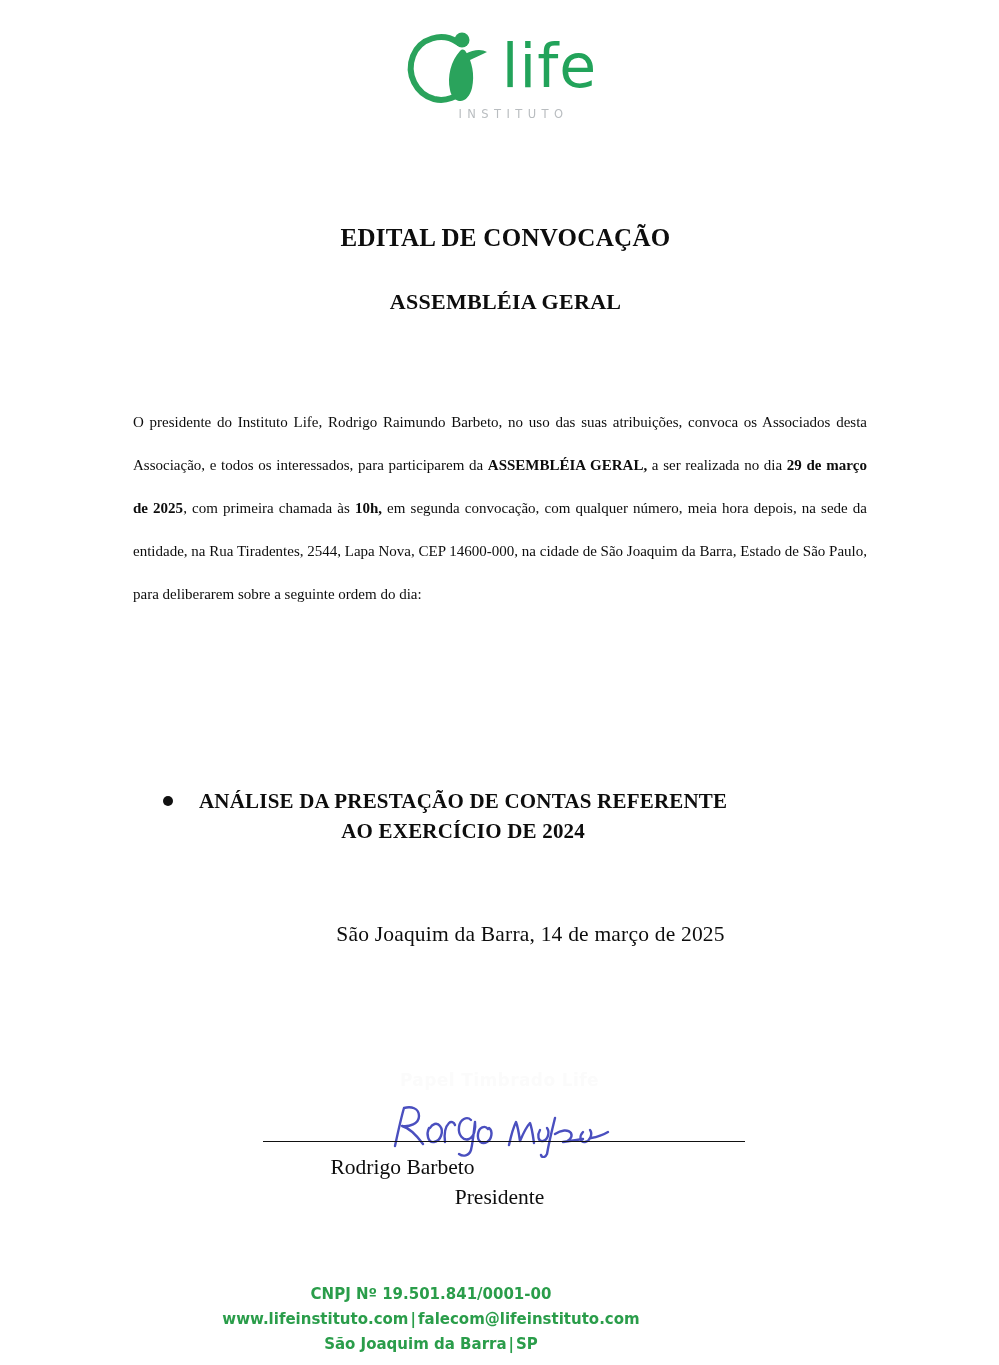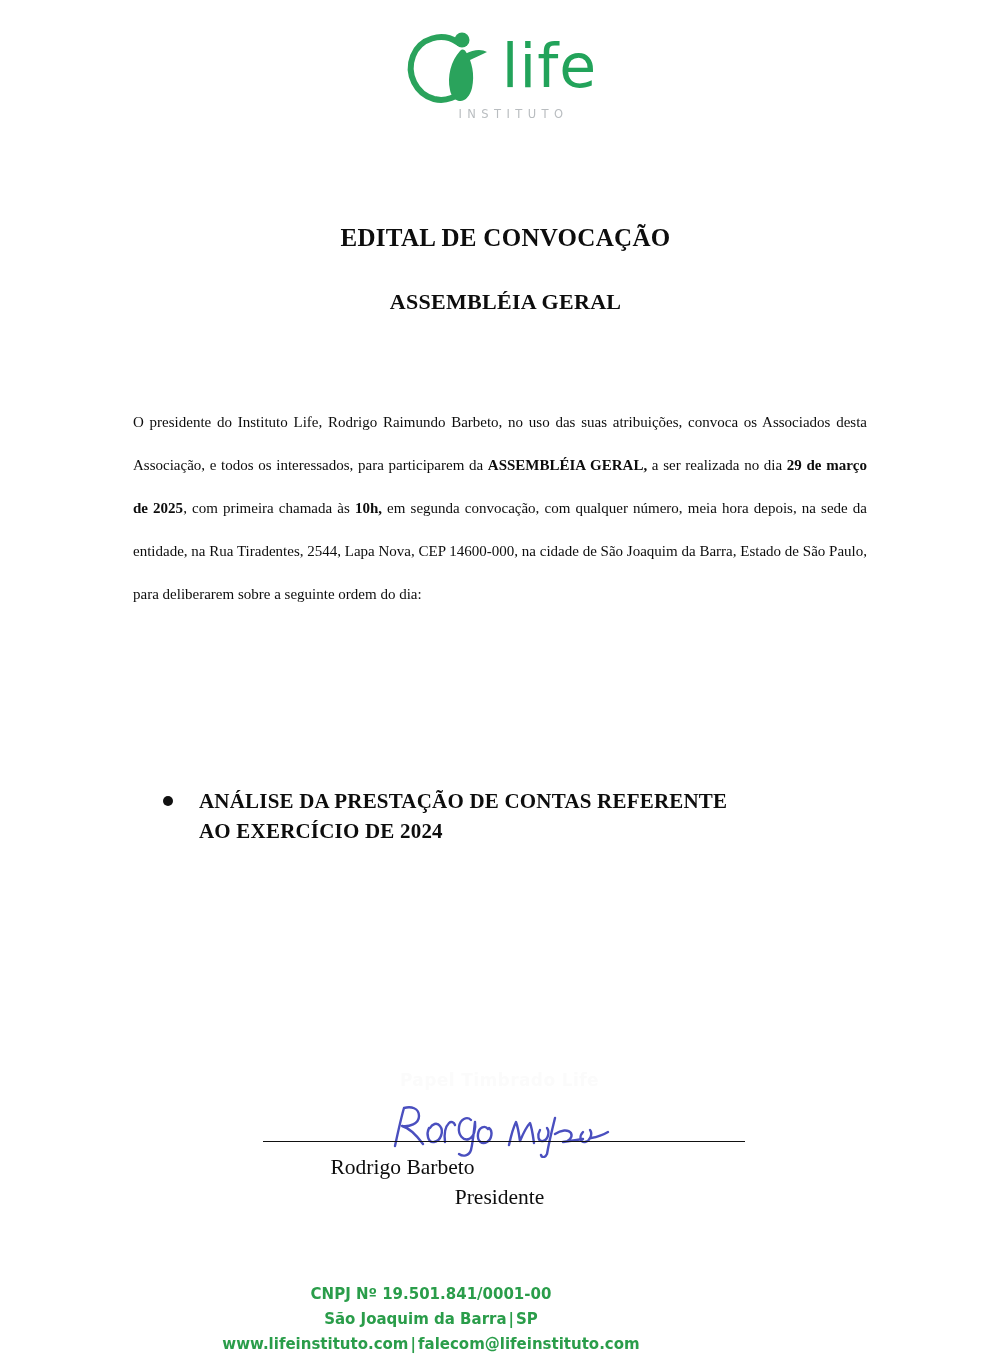--- a/index.html
+++ b/index.html
@@ -115,20 +115,21 @@
     top: 786px;
     left: 133px;
     width: 734px;
   }
   .agenda-item {
     display: flex;
     align-items: flex-start;
     font-size: 21px;
     font-weight: bold;
     line-height: 30px;
+    text-align: center;
   }
   .bullet {
     width: 10px;
     height: 10px;
     border-radius: 50%;
     background: #111;
     flex: 0 0 auto;
     margin: 10px 26px 0 30px;
   }
   .agenda-label {
@@ -250,20 +251,23 @@
   <p class="body-text" id="body-text"><span>O presidente do Instituto Life, Rodrigo Raimundo Barbeto, no uso das suas atribuições, convoca os Associados desta Associação, e todos os interessados, para participarem da </span><b>ASSEMBLÉIA GERAL,</b><span> a ser realizada no dia </span><b>29 de março de 2025</b><span>, com primeira chamada às </span><b>10h,</b><span> em segunda convocação, com qualquer número, meia hora depois, na sede da entidade, na Rua Tiradentes, 2544, Lapa Nova, CEP 14600-000, na cidade de São Joaquim da Barra, Estado de São Paulo, para deliberarem sobre a seguinte ordem do dia:</span></p>
 
   <div class="agenda" id="agenda-list">
       <div class="agenda-item">
         <span class="bullet"></span>
         <span class="agenda-label">ANÁLISE DA  PRESTAÇÃO DE  CONTAS REFERENTE
 AO EXERCÍCIO DE 2024</span>
       </div>
     </div>
 
+  <div class="place-date">
+    <span>São Joaquim da Barra, 14 de março de 2025</span>
+  </div>
 
   <div class="signature-area">
     <div class="sig-watermark">Papel Timbrado Life</div>
     <div class="sig-ink">
       <svg class="sig-svg" width="230" height="60" viewBox="0 0 230 60" xmlns="http://www.w3.org/2000/svg" aria-hidden="true">
         <g fill="none" stroke="#4a4fbf" stroke-width="2.4" stroke-linecap="round" stroke-linejoin="round">
           <path d="M10 48 C13 34, 16 20, 19 10 C26 8, 34 10, 34 18 C34 26, 24 29, 17 28 C25 30, 32 38, 38 46"></path>
           <path d="M44 30 C41 36, 43 45, 49 44 C56 43, 59 33, 55 28 C52 24, 47 26, 45 30"></path>
           <path d="M60 44 C59 36, 60 29, 64 25 C66 23, 69 24, 70 27"></path>
           <path d="M86 22 C82 18, 75 21, 74 29 C73 37, 78 43, 84 41 C89 39, 91 31, 90 24 C89 32, 88 44, 86 52 C84 58, 78 59, 74 56"></path>
@@ -278,20 +282,20 @@
       </svg>
     </div>
     <div class="sig-line"></div>
     <div class="sig-name">Rodrigo Barbeto</div>
     <div class="sig-role">Presidente</div>
   </div>
 
   <div class="footer">
     <span class="footer-line">CNPJ Nº 19.501.841/0001-00</span>
     <span class="footer-line">
+      <span>www.lifeinstituto.com</span><span class="footer-sep">|</span><span>falecom@lifeinstituto.com</span>
+    </span>
+    <span class="footer-line">
       <span>São Joaquim da Barra</span><span class="footer-sep">|</span><span>SP</span>
     </span>
-    <span class="footer-line">
-      <span>www.lifeinstituto.com</span><span class="footer-sep">|</span><span>falecom@lifeinstituto.com</span>
-    </span>
   </div>
 
 </div>
 
 </body></html>

